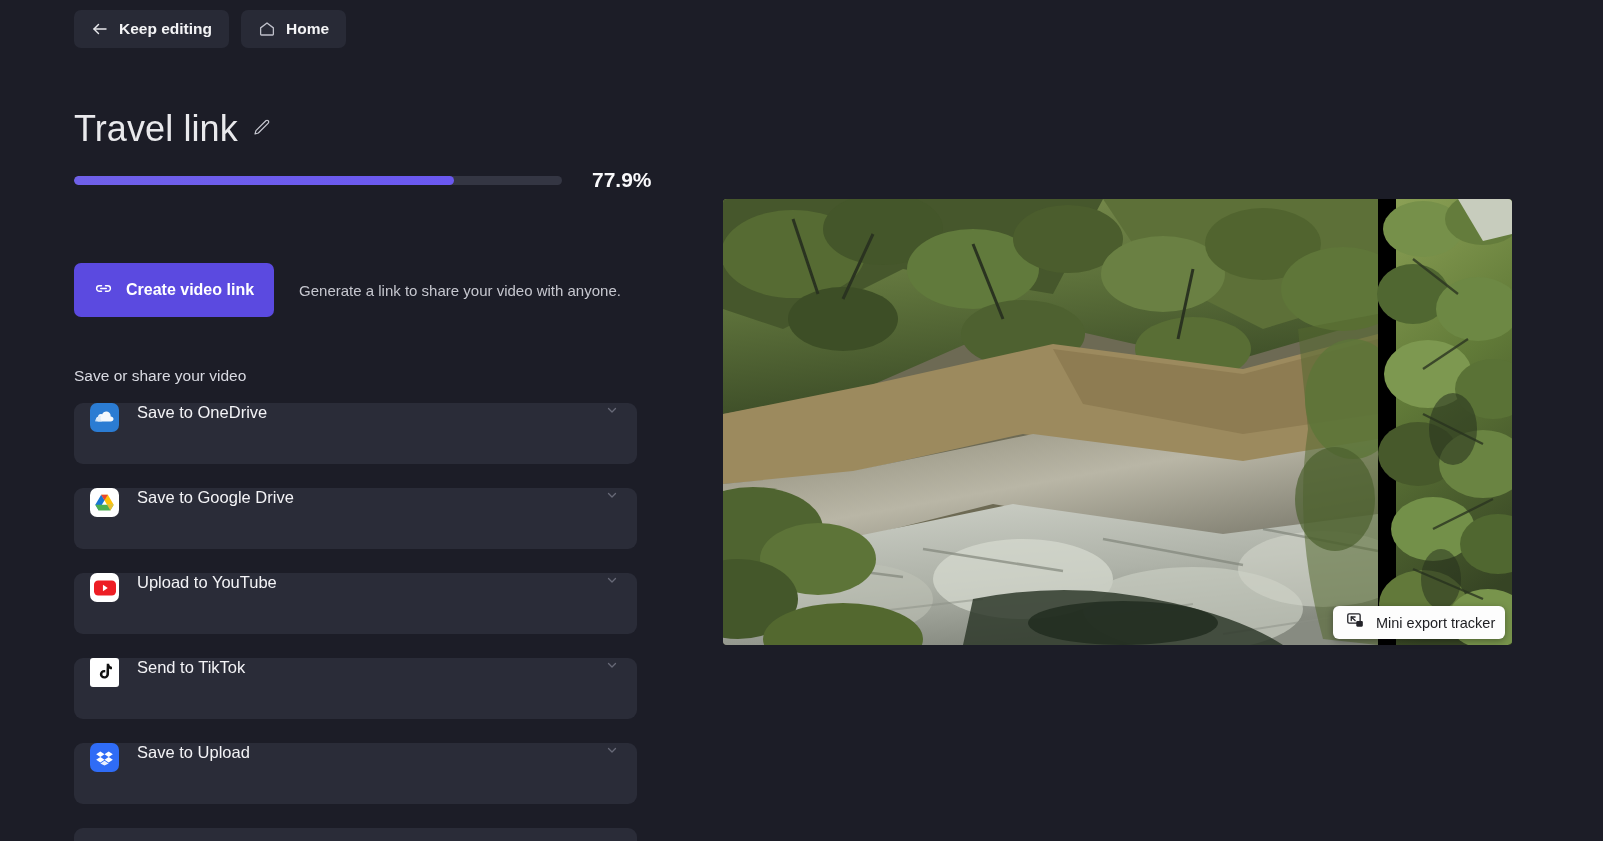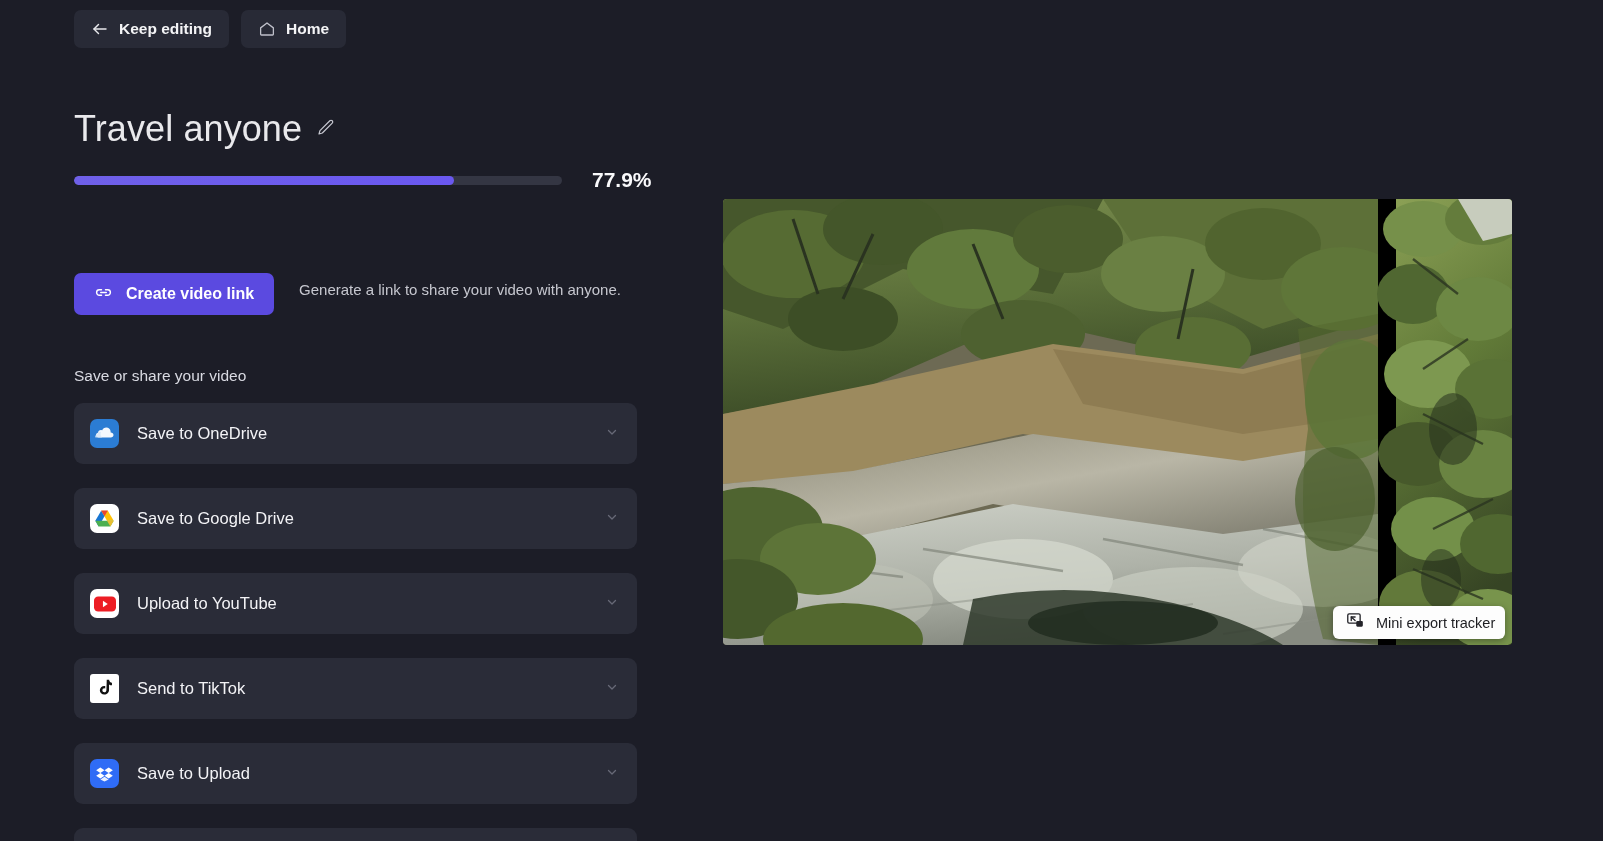--- a/index.html
+++ b/index.html
@@ -42,38 +42,38 @@
   .prog-fill {
     height: 100%; border-radius: 6px;
     background: linear-gradient(90deg, #6f60e8 0%, #6a58f0 100%);
   }
   .prog-label { margin-left: 30px; font-size: 21px; font-weight: 600; color: #fafafc; }
 
   
   .link-row { position: absolute; left: 74px; top: 263px; display: flex; align-items: center; }
   .create-btn {
     display: flex; align-items: center; gap: 13px;
-    height: 42px; padding: 0 20px;
+    height: 54px; padding: 0 20px;
     background: #5b4ae0; border: none; border-radius: 7px;
     color: #fff; font-size: 16px; font-weight: 700;
-    font-family: "Liberation Sans", sans-serif; cursor: pointer; white-space: nowrap; margin-top: 10px;
+    font-family: "Liberation Sans", sans-serif; cursor: pointer; white-space: nowrap;
   }
   .link-hint { margin-left: 25px; font-size: 15px; color: #c6c7cf; font-weight: 400; }
 
   
   .share-label {
     position: absolute; left: 74px; top: 367px;
     font-size: 15.5px; color: #d9dae2; font-weight: 400;
   }
   .share-list {
     position: absolute; left: 74px; top: 403px;
     width: 563px; display: flex; flex-direction: column; gap: 24px;
   }
   .share-card {
-    display: flex; align-items: center;
+    display: flex; 
     height: 61px; background: #2a2c38; border-radius: 9px;
     padding: 0 18px 0 16px; cursor: pointer; position: relative;
   }
   .app-icon {
     width: 29px; height: 29px; border-radius: 7px;
     display: flex; align-items: center; justify-content: center;
     flex: 0 0 auto; overflow: hidden;
   }
   .share-name { margin-left: 18px; font-size: 16.5px; color: #f3f3f6; font-weight: 400; }
   .chev { margin-left: auto; opacity: .55; display: block; }
@@ -115,21 +115,21 @@
       <span>
         <svg width="18" height="18" viewBox="0 0 24 24" fill="none" stroke="#bfc0ca" stroke-width="1.7" stroke-linecap="round" stroke-linejoin="round">
           <path d="M3.5 10.5L12 4l8.5 6.5V19a1 1 0 0 1-1 1h-15a1 1 0 0 1-1-1z"></path>
         </svg>
       </span>
       <span>Home</span>
     </button>
   </div>
 
   <div class="title-row">
-    <div class="title-text">Travel anyone</div>
+    <div class="title-text">Travel link</div>
     <span class="pencil">
       <svg width="19" height="19" viewBox="0 0 24 24" fill="none" stroke="#c8c9d2" stroke-width="1.5" stroke-linecap="round" stroke-linejoin="round">
         <path d="M17.5 3.5a2.1 2.1 0 0 1 3 3L8 19l-4.2 1.2L5 16z"></path>
       </svg>
     </span>
   </div>
 
   <div class="prog-row">
     <div class="prog-track">
       <div class="prog-fill" id="progFill" style="width: 77.9%;"></div>

